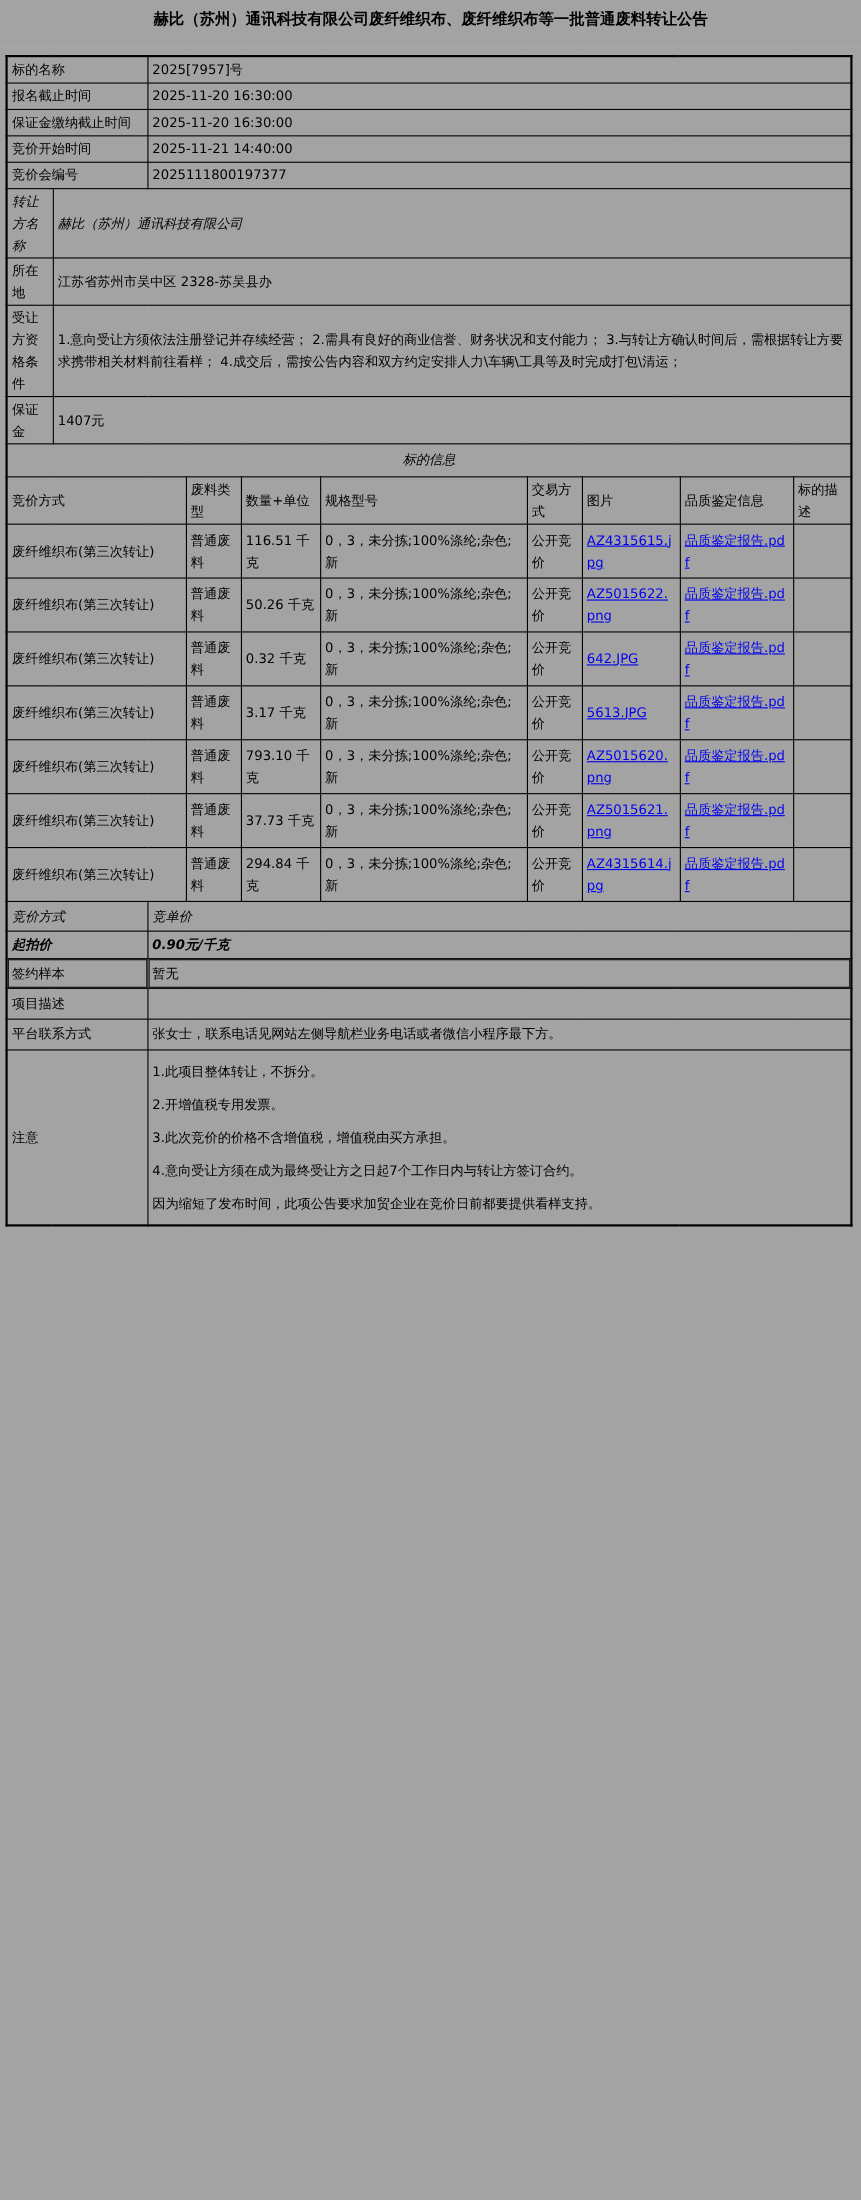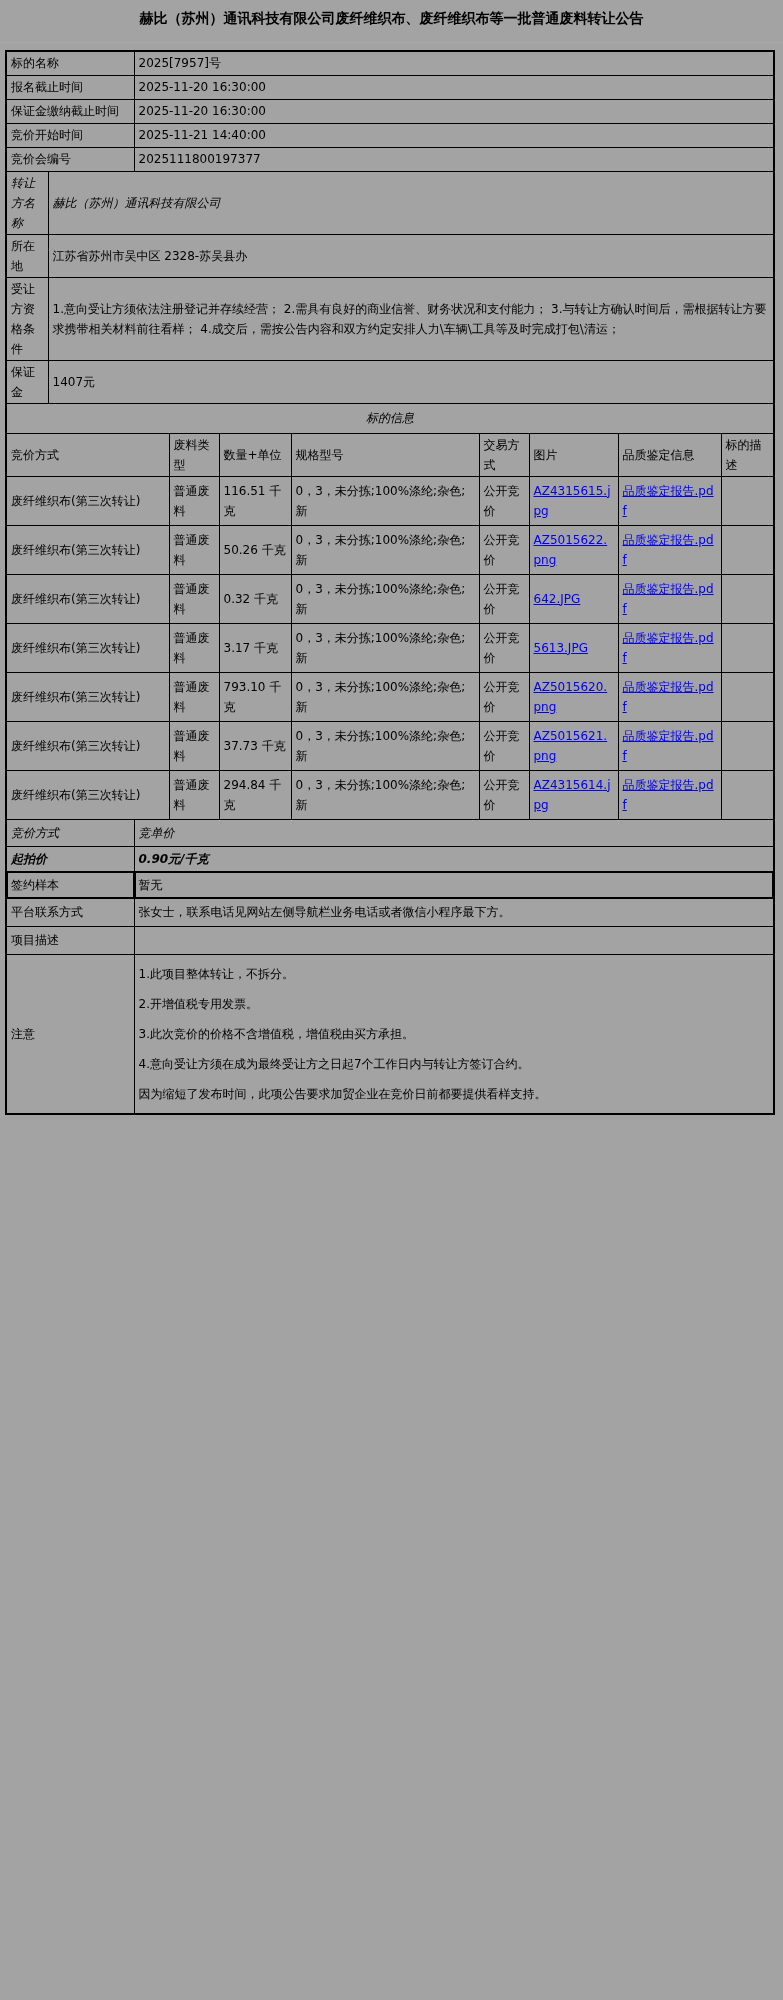--- a/index.html
+++ b/index.html
@@ -174,26 +174,26 @@
       </tr>
       <tr class="rh25 thick-top bold-row">
         <td colspan="2">起拍价</td>
         <td colspan="8">0.90元/千克</td>
       </tr>
       <tr class="rh27 hl">
         <td colspan="2">签约样本</td>
         <td colspan="8">暂无</td>
       </tr>
       <tr class="rh28">
+        <td colspan="2">项目描述</td>
+        <td colspan="8"></td>
+      </tr>
+      <tr class="rh28">
         <td colspan="2">平台联系方式</td>
         <td colspan="8">张女士，联系电话见网站左侧导航栏业务电话或者微信小程序最下方。</td>
-      </tr>
-      <tr class="rh28">
-        <td colspan="2">项目描述</td>
-        <td colspan="8"></td>
       </tr>
       <tr class="rh160">
         <td colspan="2">注意</td>
         <td colspan="8">
           <div class="note-line">1.此项目整体转让，不拆分。</div>
           <div class="note-line">2.开增值税专用发票。</div>
           <div class="note-line">3.此次竞价的价格不含增值税，增值税由买方承担。</div>
           <div class="note-line">4.意向受让方须在成为最终受让方之日起7个工作日内与转让方签订合约。</div>
           <div class="note-line">因为缩短了发布时间，此项公告要求加贸企业在竞价日前都要提供看样支持。</div>
         </td>

